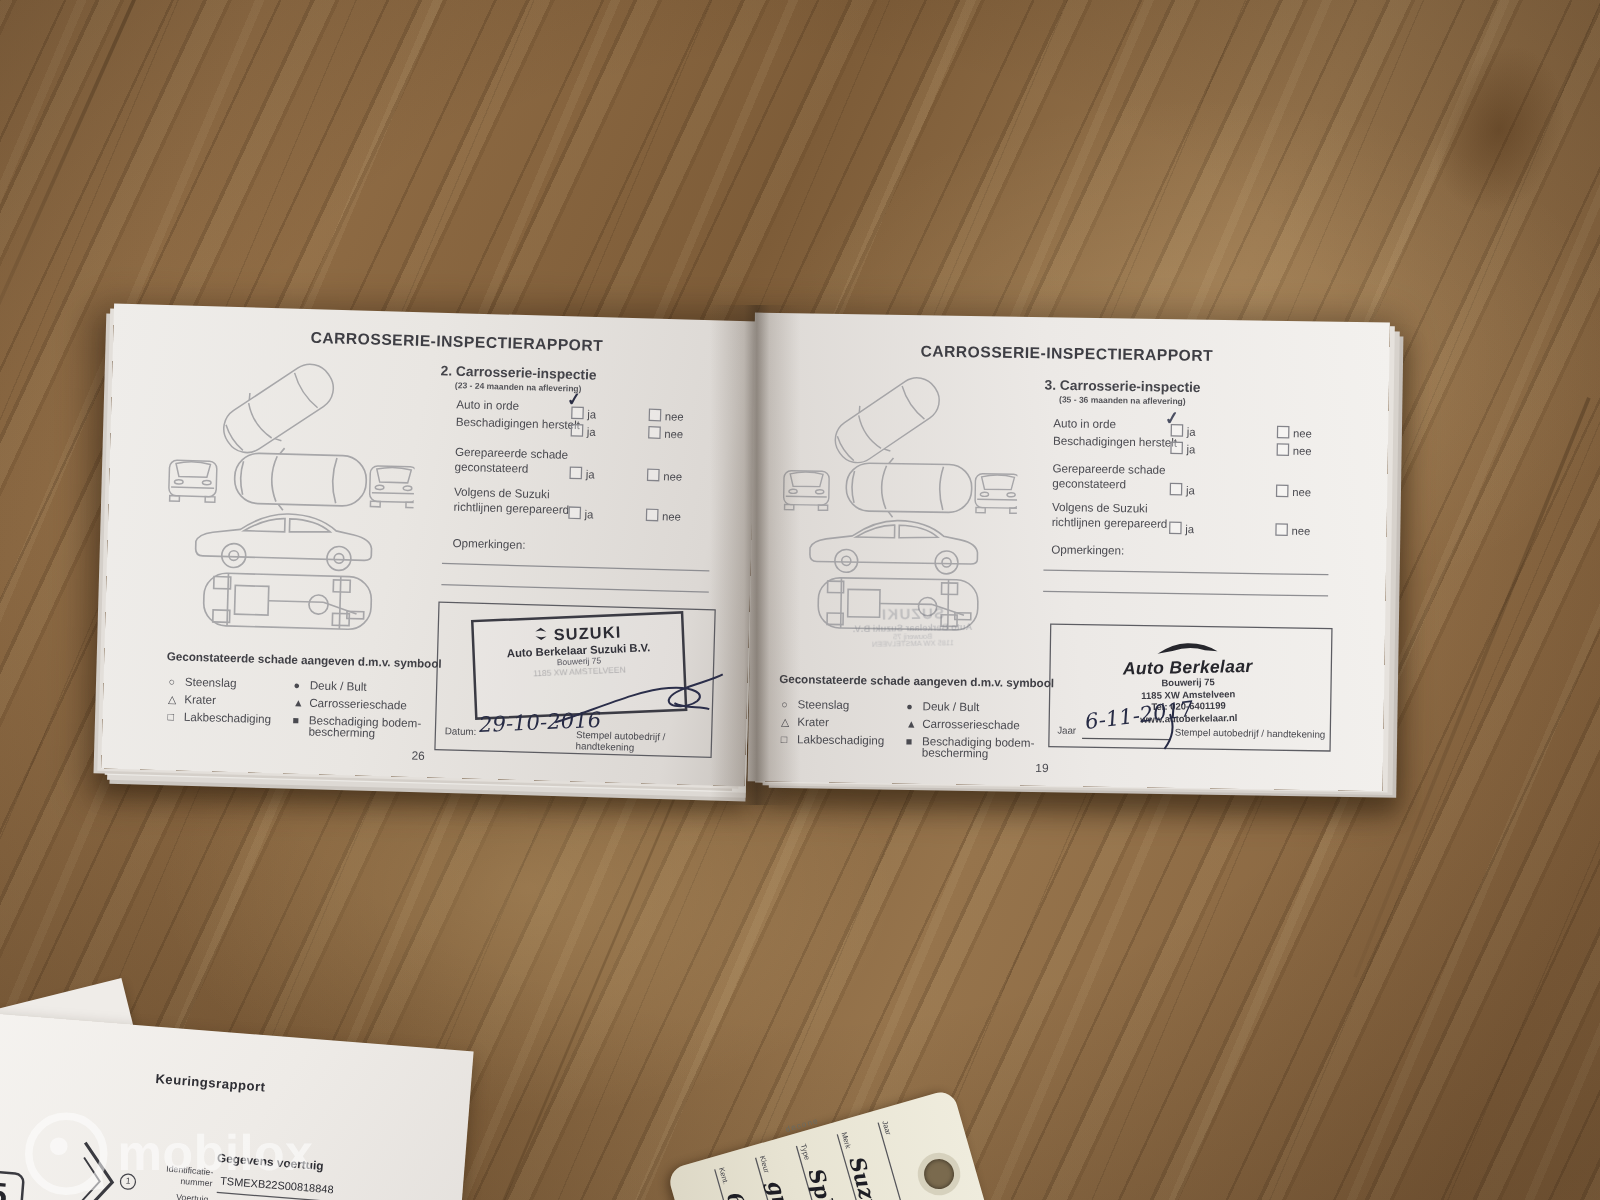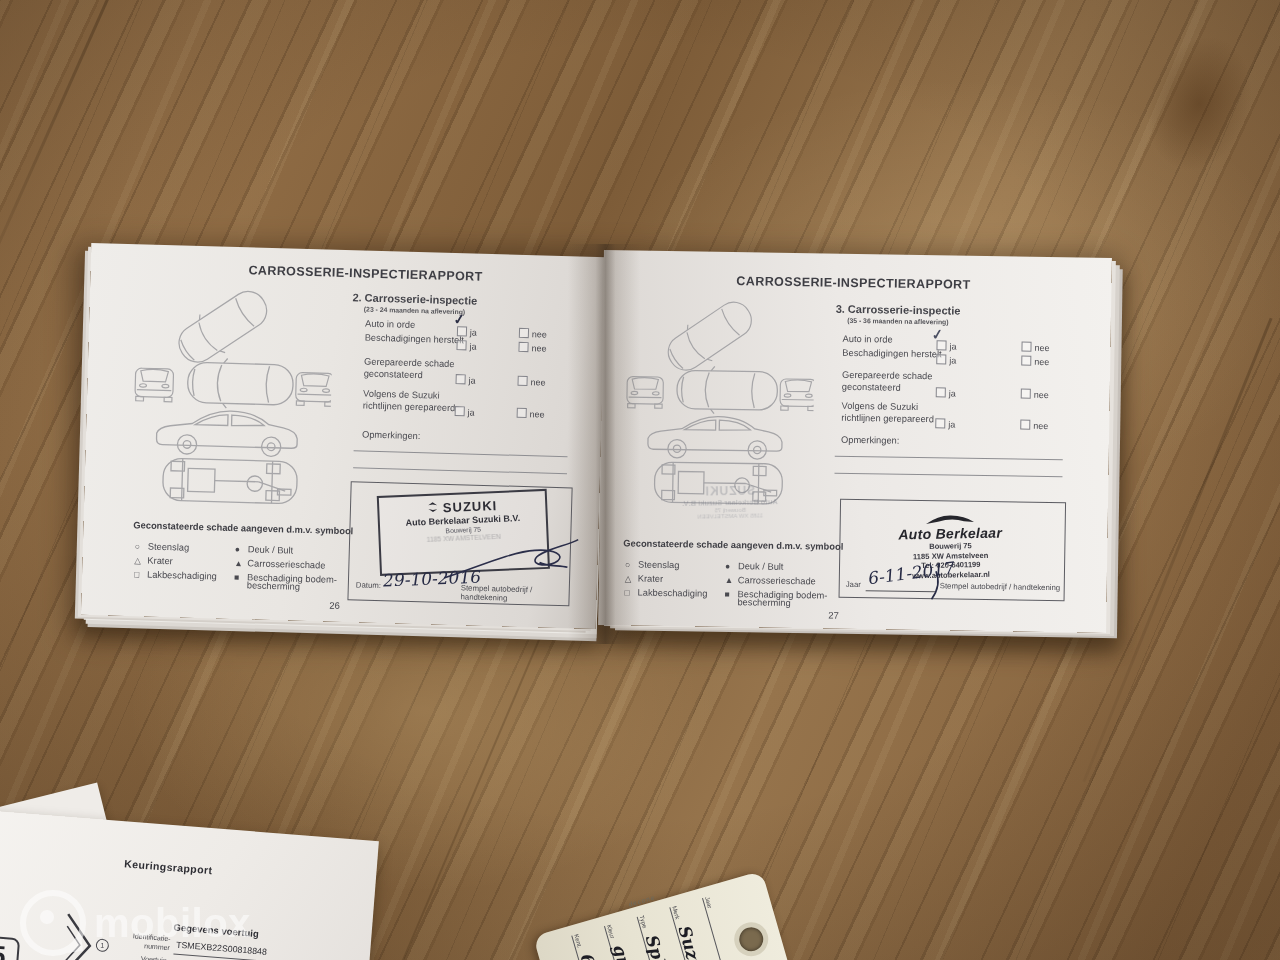--- a/index.html
+++ b/index.html
@@ -297,21 +297,21 @@
 
     <div class="abs legend-title" style="left:24px;top:288px;">Geconstateerde schade aangeven d.m.v. symbool</div>
     <div class="abs" style="left:26px;top:303px;"><span class="leg-sym">○</span><span class="leg-lbl">Steenslag</span></div>
     <div class="abs" style="left:26px;top:317px;"><span class="leg-sym">△</span><span class="leg-lbl">Krater</span></div>
     <div class="abs" style="left:26px;top:331px;"><span class="leg-sym">□</span><span class="leg-lbl">Lakbeschadiging</span></div>
     <div class="abs" style="left:126px;top:303px;"><span class="leg-sym">●</span><span class="leg-lbl">Deuk / Bult</span></div>
     <div class="abs" style="left:126px;top:317px;"><span class="leg-sym">▲</span><span class="leg-lbl">Carrosserieschade</span></div>
     <div class="abs" style="left:126px;top:331px;"><span class="leg-sym">■</span><span class="leg-lbl">Beschadiging bodem-</span></div>
     <div class="abs leg-lbl" style="left:139px;top:345px;">bescherming</div>
 
-    <div class="abs pagenum" style="left:230px;top:356px;">27</div>
+    <div class="abs pagenum" style="left:230px;top:356px;">19</div>
   </div>
 
   <div class="gutter"></div>
 
   <div class="paper-under"></div>
   <div class="paper">
     <div class="abs k-title" style="left:218px;top:36px;">Keuringsrapport</div>
     <div class="abs k-sect" style="left:272px;top:96px;">Gegevens voertuig</div>
 
     <div class="abs" style="left:196px;top:114px;"><span class="circlenum">1</span></div>

